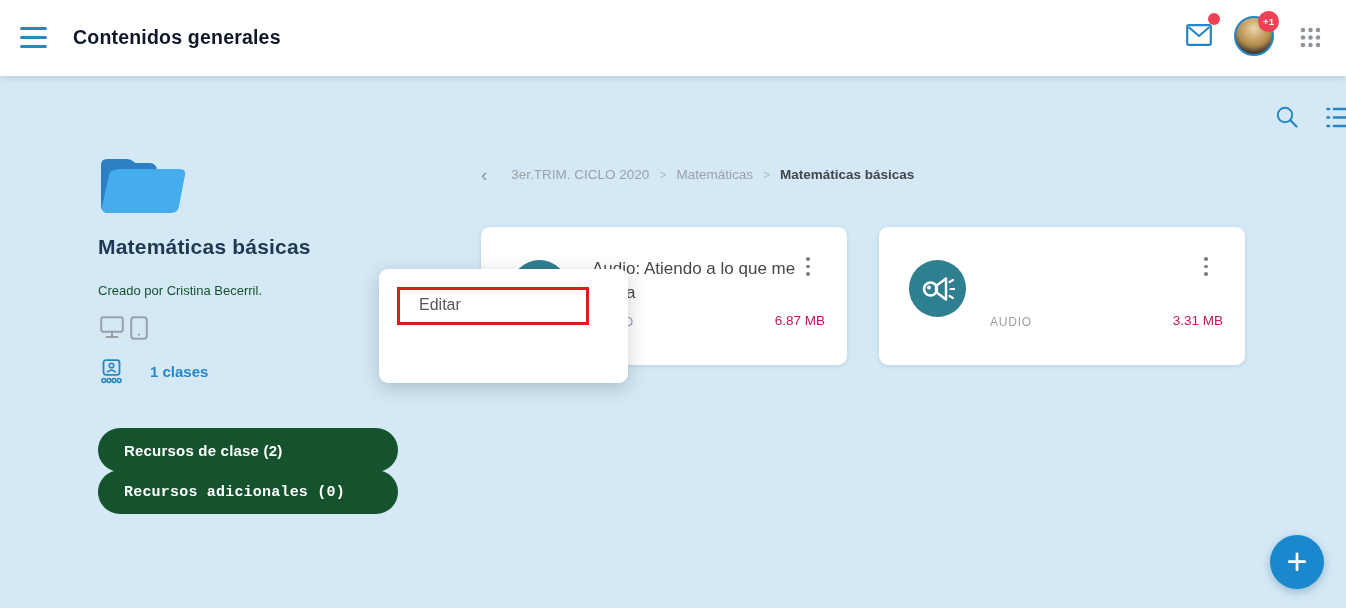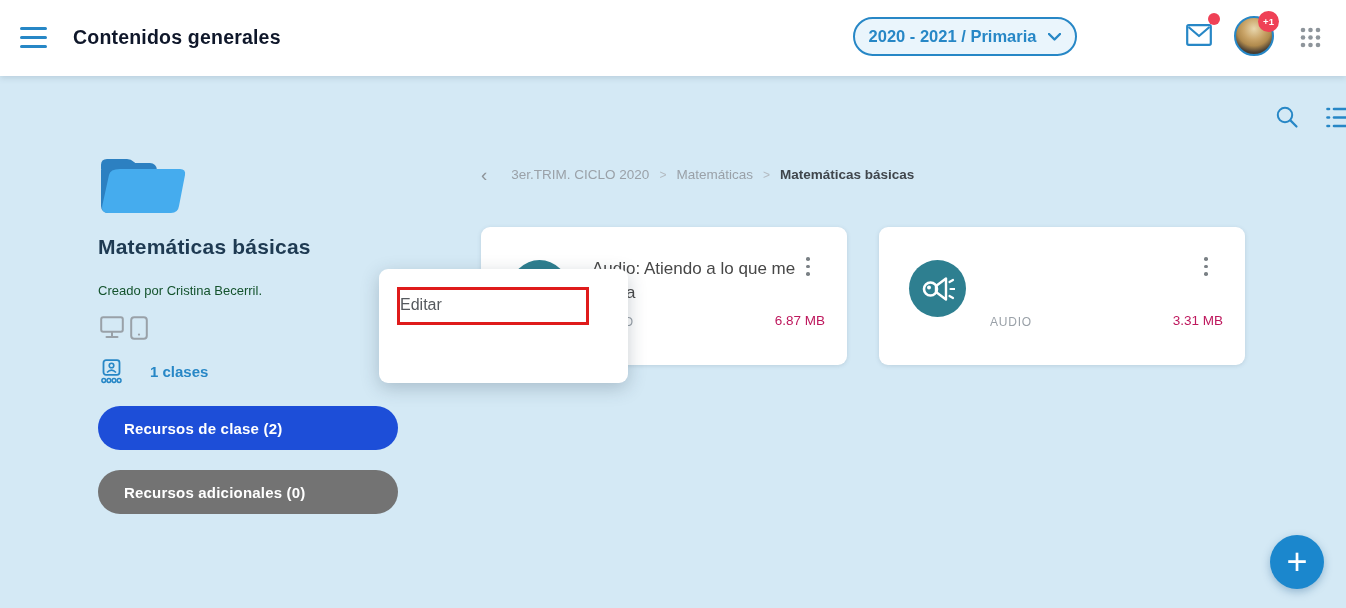--- a/index.html
+++ b/index.html
@@ -65,22 +65,22 @@
     position:absolute; left:101px; top:359px; z-index:2;
     display:flex; align-items:center; gap:28px; cursor:pointer;
   }
   .classes-label { font-size:15px; font-weight:bold; color:#2787c6; }
   .pill-btn {
     position:absolute; left:98px; width:300px; height:44px; border-radius:23px;
     border:none; color:#ffffff; font-family:"Liberation Sans",sans-serif;
     font-size:15px; font-weight:bold; text-align:left; padding-left:26px;
     cursor:pointer; z-index:2; letter-spacing:.2px;
   }
-  .btn-class { top:406px; background:#1d4ed8; }
-  .btn-additional { top:470px; background:#737373; }
+  .btn-class { top:428px; background:#14532d; }
+  .btn-additional { top:470px; background:#14532d;font-family:Liberation Mono, monospace; }
 
   
   .breadcrumb {
     position:absolute; left:481px; top:167px; z-index:2;
     display:flex; align-items:center; gap:10px; font-size:13.5px; color:#9aa1a8;
   }
   .breadcrumb .back { font-size:19px; color:#8d9398; cursor:pointer; margin-right:14px; line-height:13px; }
   .breadcrumb .sep { color:#b3bac0; font-size:12px; }
   .breadcrumb .crumb { cursor:pointer; }
   .breadcrumb .crumb.current { color:#40464c; font-weight:bold; cursor:default; }
@@ -114,21 +114,21 @@
   }
 
   
   .context-menu {
     position:absolute; left:379px; top:269px; width:249px; height:114px;
     background:#ffffff; border-radius:9px; z-index:8;
     box-shadow:0 5px 18px rgba(40,60,80,.25);
     padding-top:16px;
   }
   .menu-item {
-    height:40px; line-height:40px; padding-left:21px;
+    height:40px; line-height:40px; padding-left:40px;
     font-size:16px; color:#55595e; cursor:pointer;
   }
   .annotation-box {
     position:absolute; left:397px; top:287px; width:192px; height:38px;
     border:3px solid #df1b1b; z-index:9; pointer-events:none;
   }
 
   
   .fab {
     position:absolute; left:1270px; top:535px; width:54px; height:54px;
@@ -142,26 +142,20 @@
 <body>
 
 <header class="topbar">
   <div class="hamburger">
     <span></span>
       <span></span>
       <span></span>
   </div>
   <div class="app-title">Contenidos generales</div>
 
-  <div class="period-pill">
-    <span>2020 - 2021 / Primaria</span>
-    <svg width="13" height="8" viewBox="0 0 13 8">
-      <polyline points="1,1 6.5,6.5 12,1" fill="none" stroke="#2787c6" stroke-width="2.4" stroke-linecap="round" stroke-linejoin="round"></polyline>
-    </svg>
-  </div>
 
   <div class="mail-wrap">
     <svg width="26" height="22" viewBox="0 0 26 22">
       <rect x="1.2" y="1.2" width="23.6" height="19.6" rx="1.5" fill="none" stroke="#2787c6" stroke-width="2.2"></rect>
       <polyline points="2.5,3 13,12 23.5,3" fill="none" stroke="#2787c6" stroke-width="2.2" stroke-linejoin="round"></polyline>
     </svg>
     <span class="mail-dot"></span>
   </div>
 
   <div class="avatar">

